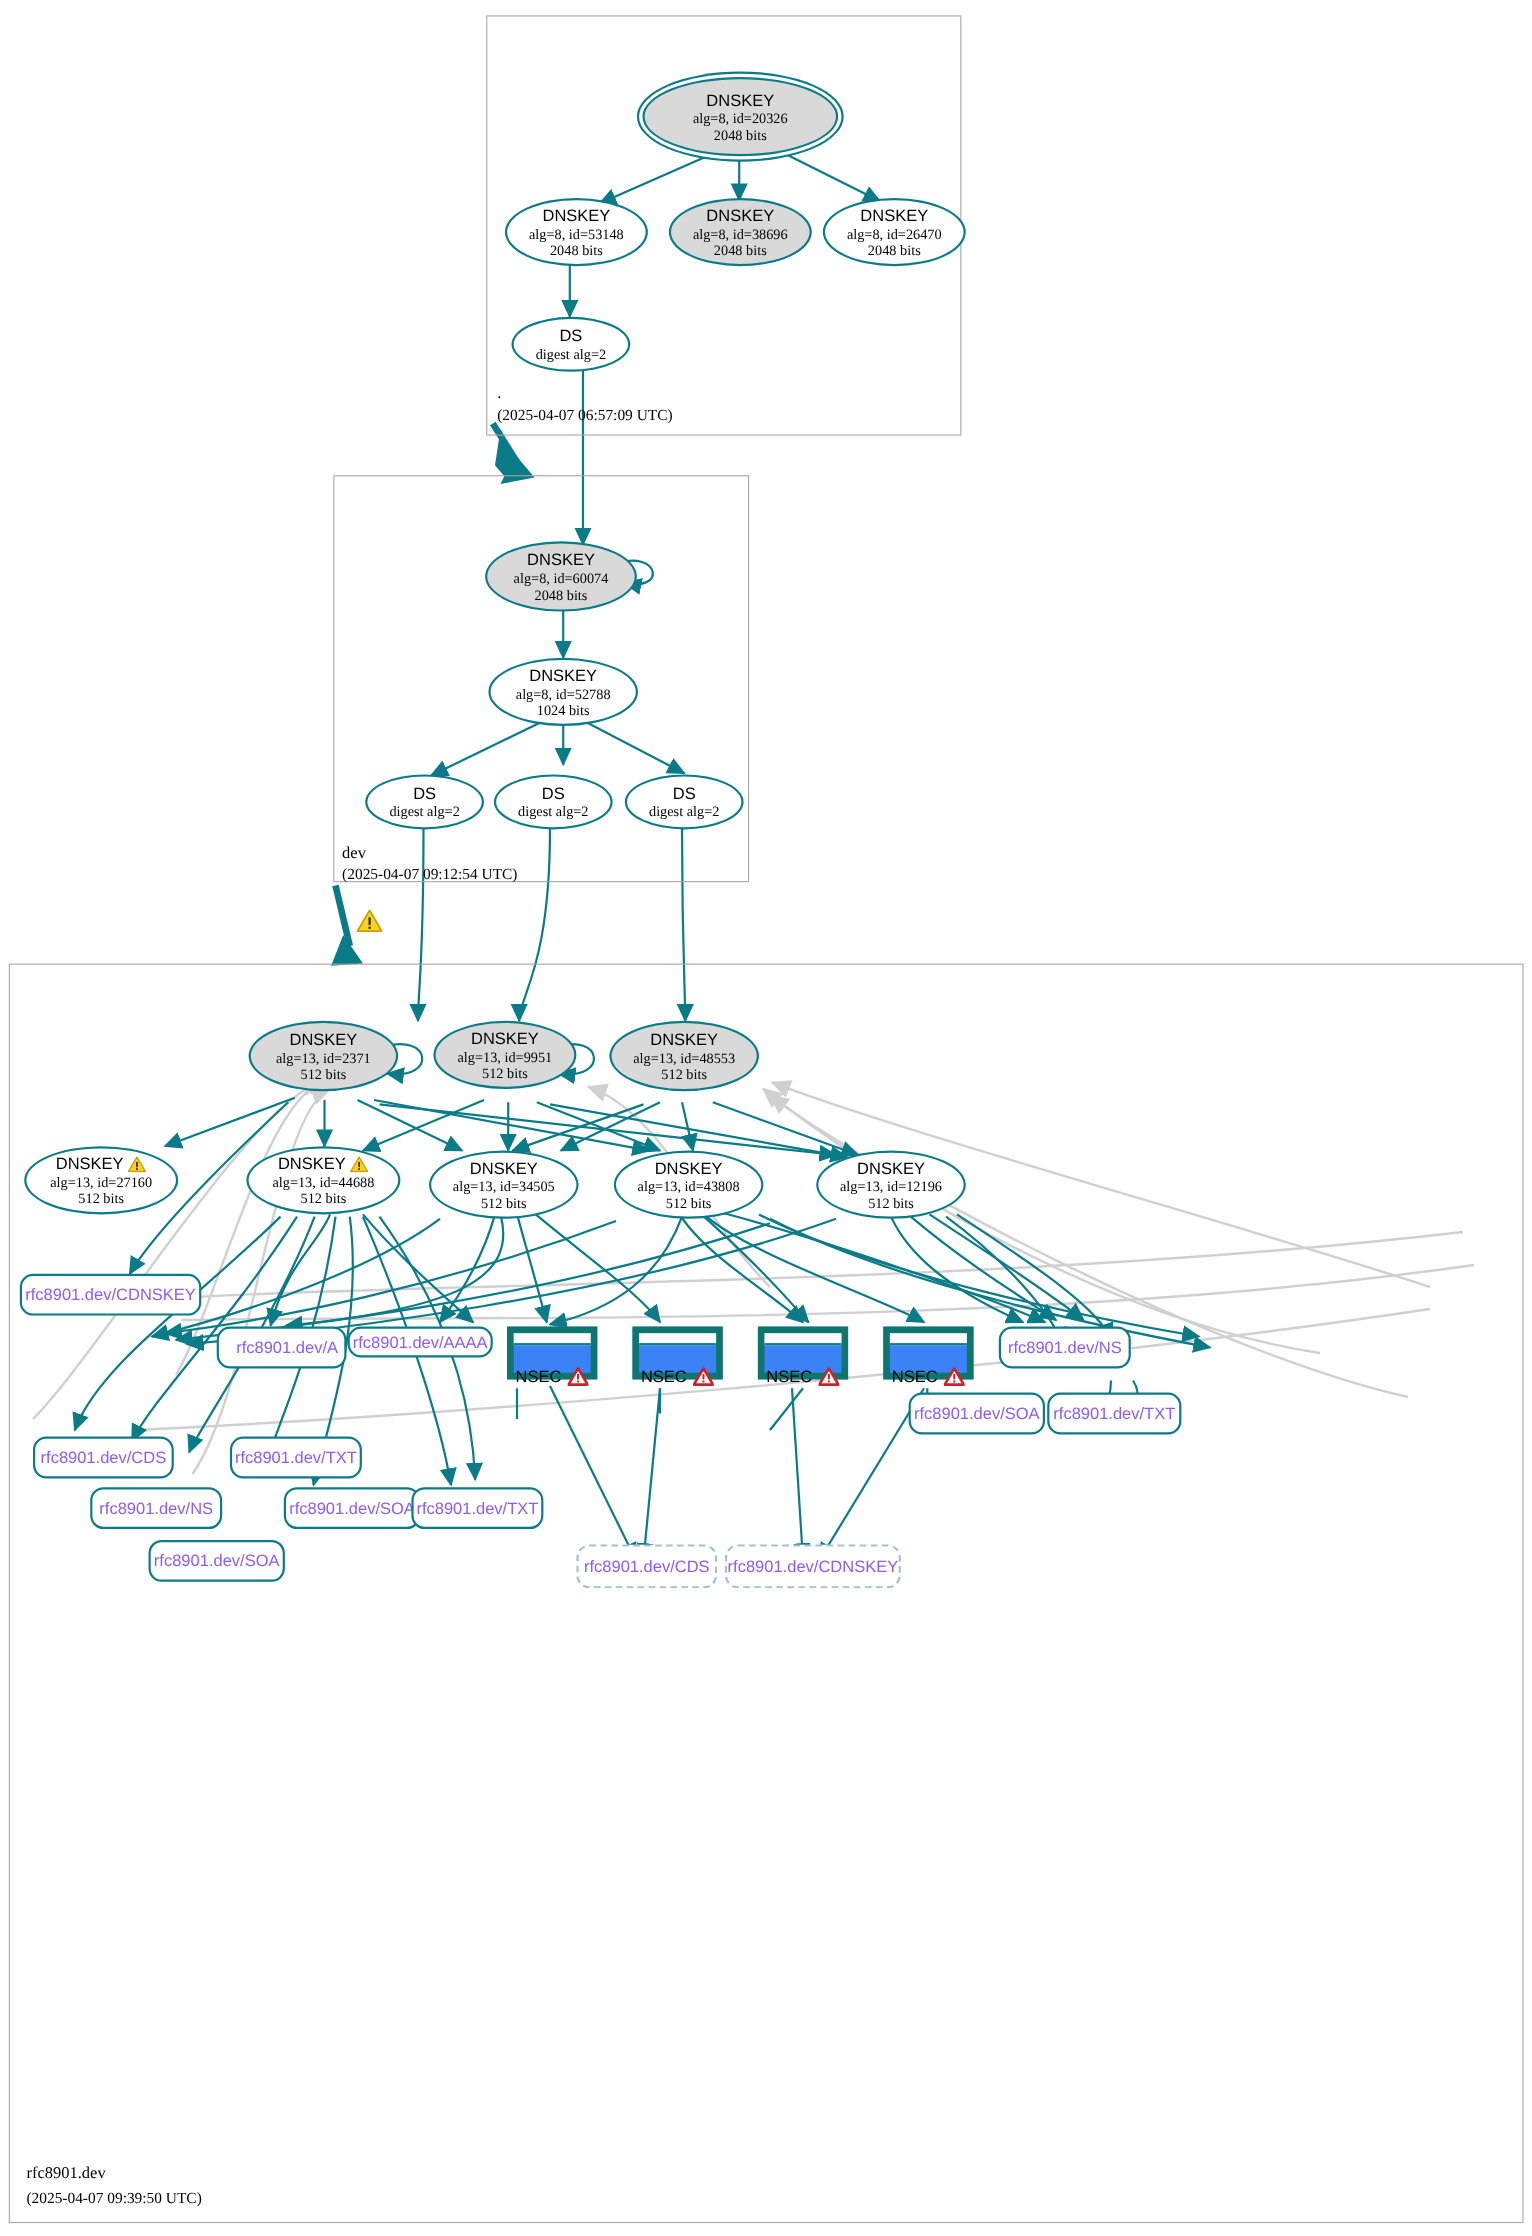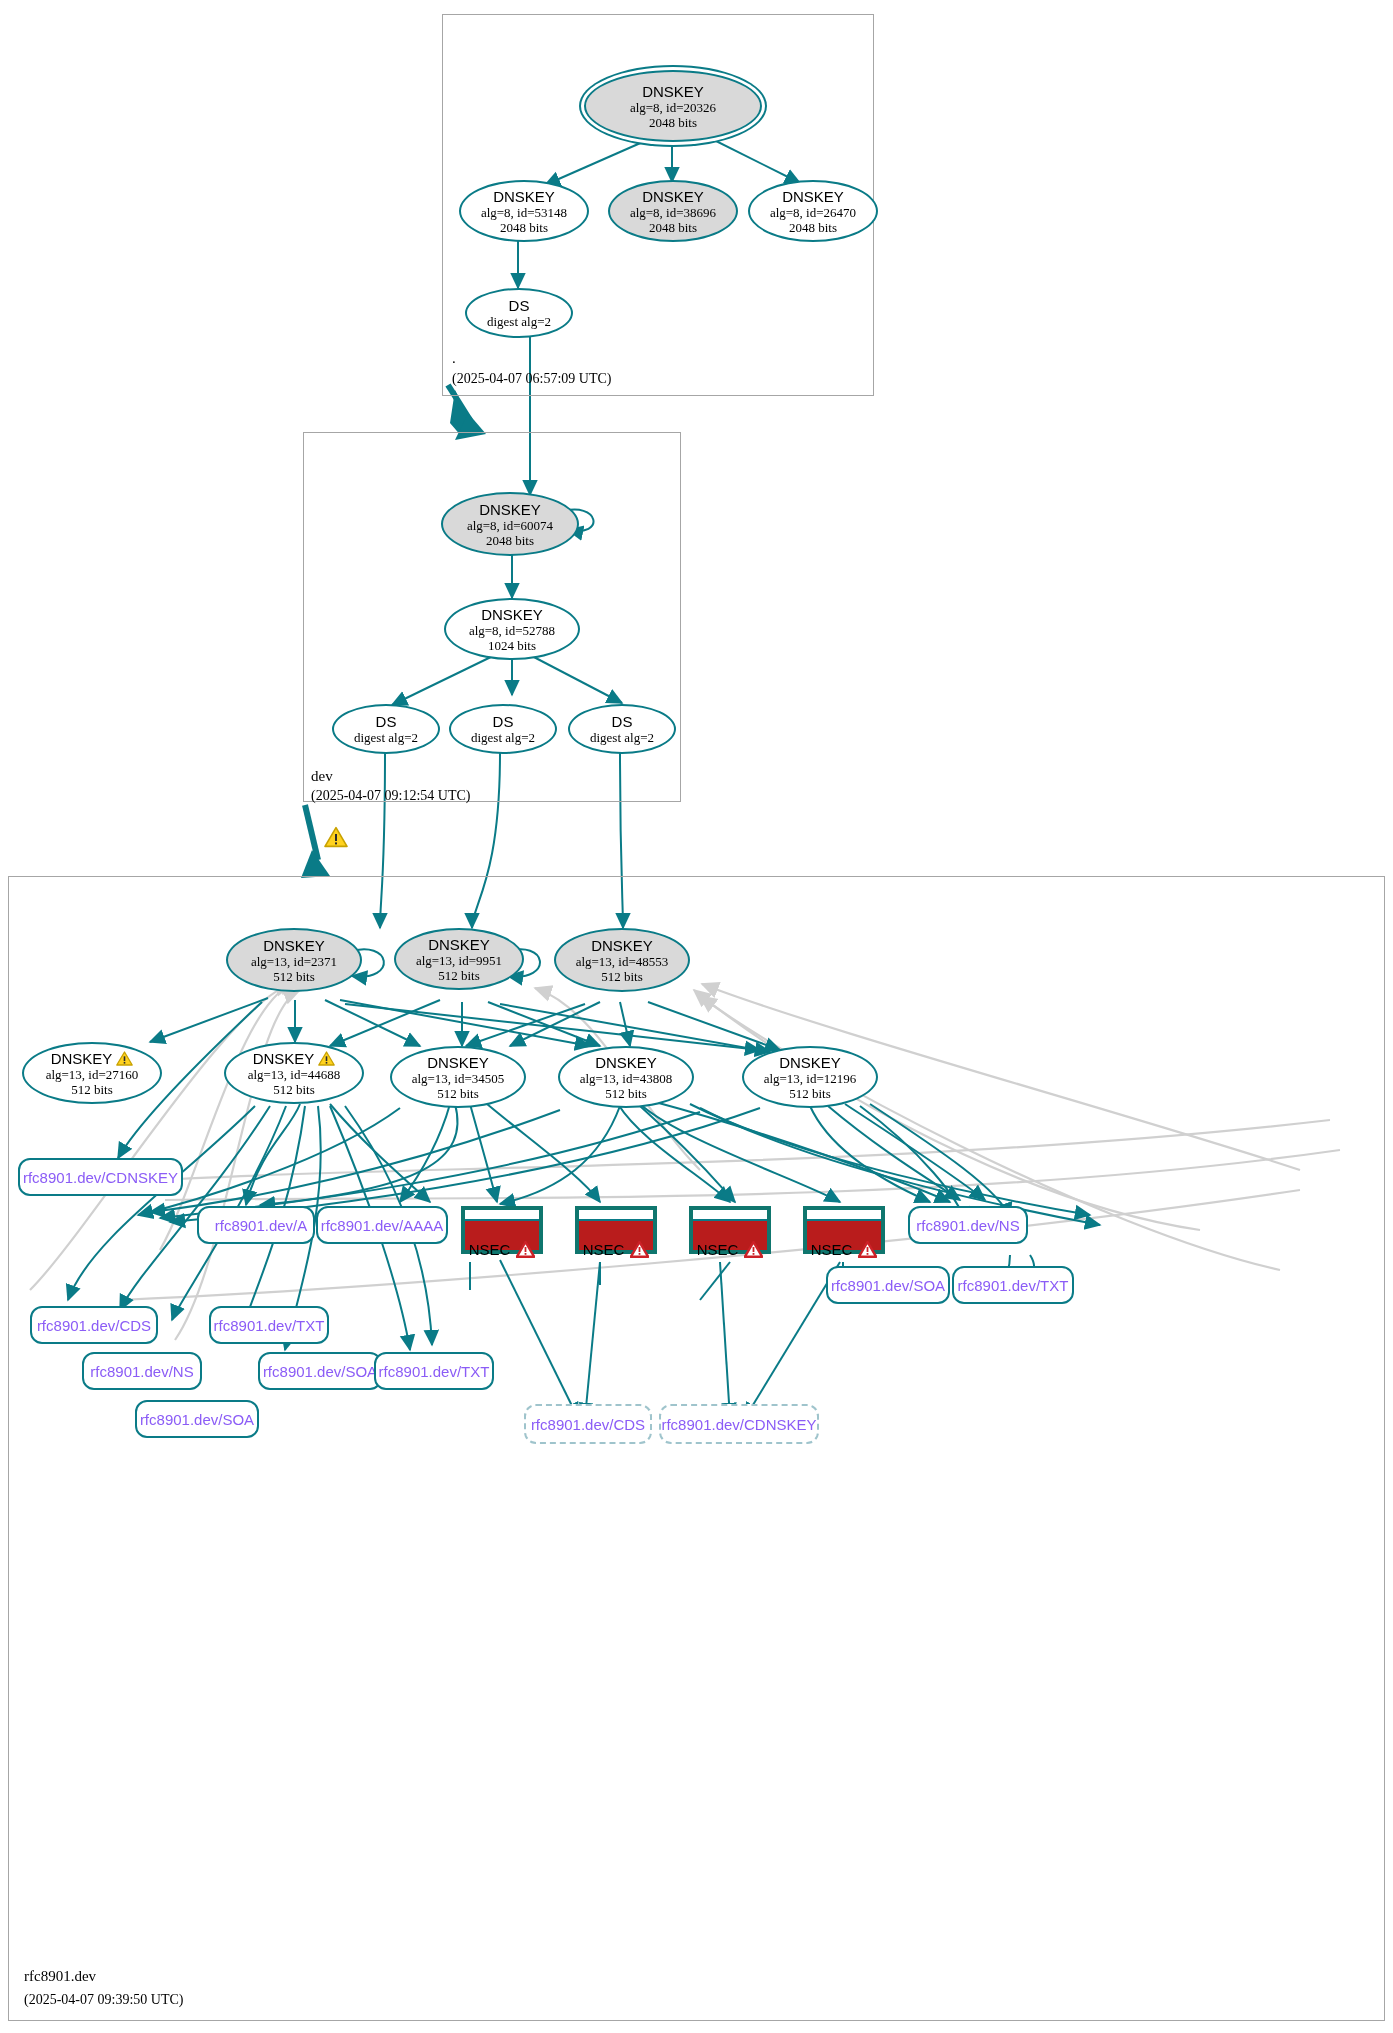--- a/index.html
+++ b/index.html
@@ -21,21 +21,21 @@
            display:flex;align-items:center;gap:4px;}
   .ell .t2{font-family:"Liberation Serif",serif;font-size:13px;line-height:15px;white-space:nowrap;}
   .ell .t3{font-family:"Liberation Serif",serif;font-size:13px;line-height:15px;white-space:nowrap;}
 
   
   .rrset{border:2px solid #0a7b87;border-radius:12px;background:#fff;
          font-family:"Liberation Sans",sans-serif;font-size:15px;color:#8b5cf6;white-space:nowrap;}
   .rrset.dashed{border-style:dashed;border-color:#9fc4cc;border-width:2px;}
 
   
-  .nsecbox{border:4px solid #0f766e;background:#b91c1c;display:flex;flex-direction:column;
+  .nsecbox{border:6px solid #0f766e;background:#3b82f6;display:flex;flex-direction:column;
            align-items:stretch;justify-content:flex-start;padding:0;gap:20px;}
   .nsecbox .band{height:9px;border-bottom:2px solid #0a7b87;background:#fff;flex:0 0 auto;}
   .nsecbox .body{flex:1 1 auto;display:flex;align-items:center;justify-content:center;gap:6px;
                  font-family:"Liberation Sans",sans-serif;font-size:15px;}
 
   .warn{display:inline-block;width:17px;height:15px;position:relative;flex:0 0 auto;}
   .warn svg{display:block;}
   .err{display:inline-block;width:19px;height:17px;position:relative;flex:0 0 auto;}
 
   .floatwarn{position:absolute;width:24px;height:22px;}
@@ -328,21 +328,21 @@
   </div>
 
   <div class="node rrset" style="left:18px;top:1158px;width:165px;height:38px;">
     <span>rfc8901.dev/CDNSKEY</span>
   </div>
 
   <div class="node rrset" style="left:197px;top:1206px;width:118px;height:38px;padding-left:10px;">
     <span>rfc8901.dev/A</span>
   </div>
 
-  <div class="node rrset" style="left:316px;top:1206px;width:132px;height:38px;text-align:center;">
+  <div class="node rrset" style="left:316px;top:1206px;width:132px;height:28px;text-align:center;">
     <span>rfc8901.dev/AAAA</span>
   </div>
 
   <div class="node rrset" style="left:908px;top:1206px;width:120px;height:38px;">
     <span>rfc8901.dev/NS</span>
   </div>
 
   <div class="node rrset" style="left:826px;top:1266px;width:124px;height:38px;">
     <span>rfc8901.dev/SOA</span>
   </div>

